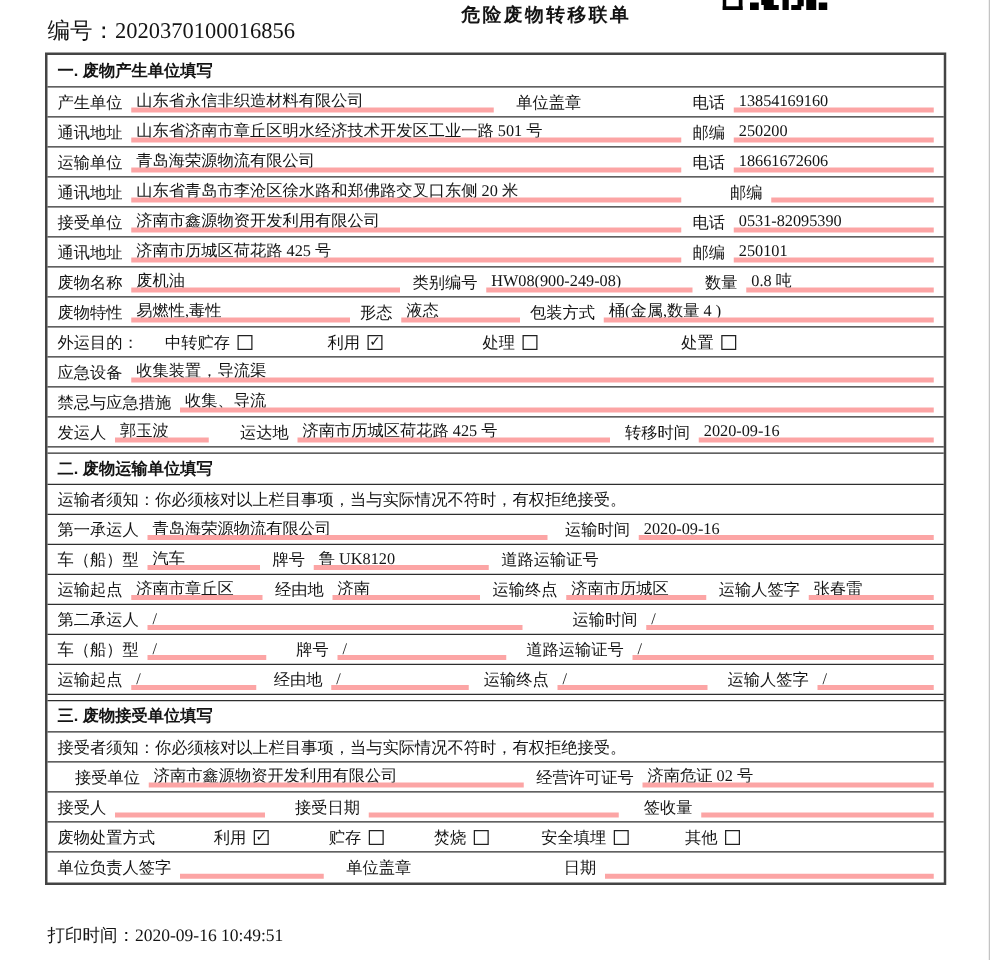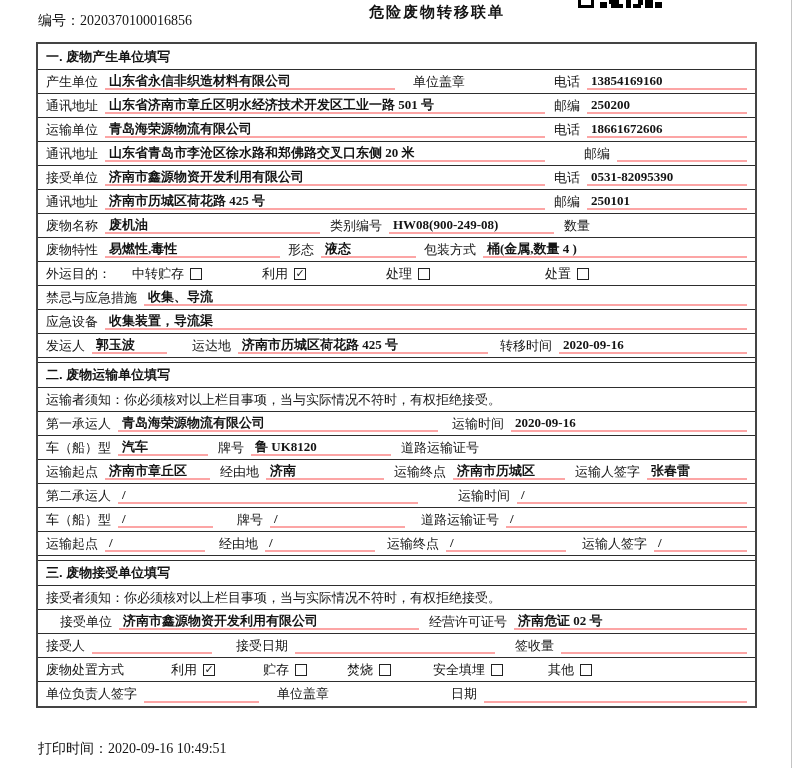--- a/index.html
+++ b/index.html
@@ -7,21 +7,21 @@
   body {
     position:relative;
     font-family:"Liberation Serif","DejaVu Serif",serif;
     color:#141414;
   }
   .page-edge {
     position:absolute; left:791px; top:0; width:1px; height:768px;
     background:#c4c4c4;
   }
   .doc-number {
-    position:absolute; left:38px; top:12px; font-size:14px; white-space:nowrap;
+    position:absolute; left:38px; top:12px; font-size:18px; white-space:nowrap;
   }
   .doc-title {
     position:absolute; left:437px; top:3px; transform:translateX(-50%);
     font-size:15px; font-weight:bold; letter-spacing:2px; white-space:nowrap;
     font-family:"Liberation Sans","DejaVu Sans",sans-serif;
   }
   .qr-frag { position:absolute; left:578px; top:0; }
   .form-table {
     position:absolute; left:36px; top:42px; width:721px;
     border:2px solid #444444; background:#ffffff;
@@ -31,22 +31,22 @@
     border-bottom:1px solid #2e2e2e; font-size:13px; white-space:nowrap;
   }
   .row:last-child { border-bottom:none; }
   .section-header {
     height:26px; font-weight:bold;
     font-family:"Liberation Sans","DejaVu Sans",sans-serif;
   }
   .section-gap { border-top:1px solid #2e2e2e; margin-top:4px; }
   .lbl { margin-right:7px; flex:0 0 auto; }
   .val {
-    border-bottom:2px solid #fca5a5; padding:0 4px; height:17px; line-height:16px;
-    flex:0 0 auto; overflow:hidden; text-overflow:clip;font-weight:bold;
+    border-bottom:4px solid #fca5a5; padding:0 4px; height:17px; line-height:16px;
+    flex:0 0 auto; overflow:hidden; text-overflow:clip;
   }
   .cb-lbl { margin-right:6px; flex:0 0 auto; }
   .cb {
     display:inline-block; flex:0 0 auto; width:12px; height:12px;
     border:1px solid #222222; font-size:11px; line-height:10px; text-align:center;
     font-family:"DejaVu Sans",sans-serif;
   }
   .print-time {
     position:absolute; left:38px; top:740px; font-size:14px; white-space:nowrap;
   }
@@ -116,20 +116,21 @@
       <span class="val" style="width: 440px;">济南市历城区荷花路 425 号</span>
       <span class="lbl" style="margin-left: auto;">邮编</span>
       <span class="val" style="width: 160px;">250101</span>
     </div>
     <div class="row">
       <span class="lbl">废物名称</span>
       <span class="val" style="width: 215px;">废机油</span>
       <span class="lbl" style="margin-left: 10px;">类别编号</span>
       <span class="val" style="width: 165px;">HW08(900-249-08)</span>
       <span class="lbl" style="margin-left: 10px;">数量</span>
+      <span class="val" style="flex: 1 1 auto;">0.8 吨</span>
     </div>
     <div class="row">
       <span class="lbl">废物特性</span>
       <span class="val" style="width: 175px;">易燃性,毒性</span>
       <span class="lbl" style="margin-left: 8px;">形态</span>
       <span class="val" style="width: 95px;">液态</span>
       <span class="lbl" style="margin-left: 8px;">包装方式</span>
       <span class="val" style="flex: 1 1 auto;">桶(金属,数量 4 )</span>
     </div>
     <div class="row">
@@ -137,26 +138,26 @@
       <span class="cb-lbl" style="margin-left: 14px;">中转贮存</span>
       <span class="cb"></span>
       <span class="cb-lbl" style="margin-left: 60px;">利用</span>
       <span class="cb">✓</span>
       <span class="cb-lbl" style="margin-left: 80px; text-align: center;">处理</span>
       <span class="cb"></span>
       <span class="cb-lbl" style="margin-left: 115px;">处置</span>
       <span class="cb"></span>
     </div>
     <div class="row">
+      <span class="lbl">应急设备</span>
+      <span class="val" style="flex: 1 1 auto;">收集装置，导流渠</span>
+    </div>
+    <div class="row">
       <span class="lbl">禁忌与应急措施</span>
       <span class="val" style="flex: 1 1 auto;">收集、导流</span>
-    </div>
-    <div class="row">
-      <span class="lbl">应急设备</span>
-      <span class="val" style="flex: 1 1 auto;">收集装置，导流渠</span>
     </div>
     <div class="row">
       <span class="lbl">发运人</span>
       <span class="val" style="width: 75px;">郭玉波</span>
       <span class="lbl" style="margin-left: 25px;">运达地</span>
       <span class="val" style="width: 250px;">济南市历城区荷花路 425 号</span>
       <span class="lbl" style="margin-left: 12px;">转移时间</span>
       <span class="val" style="flex: 1 1 auto;">2020-09-16</span>
     </div>
     <div class="row section-header section-gap">

